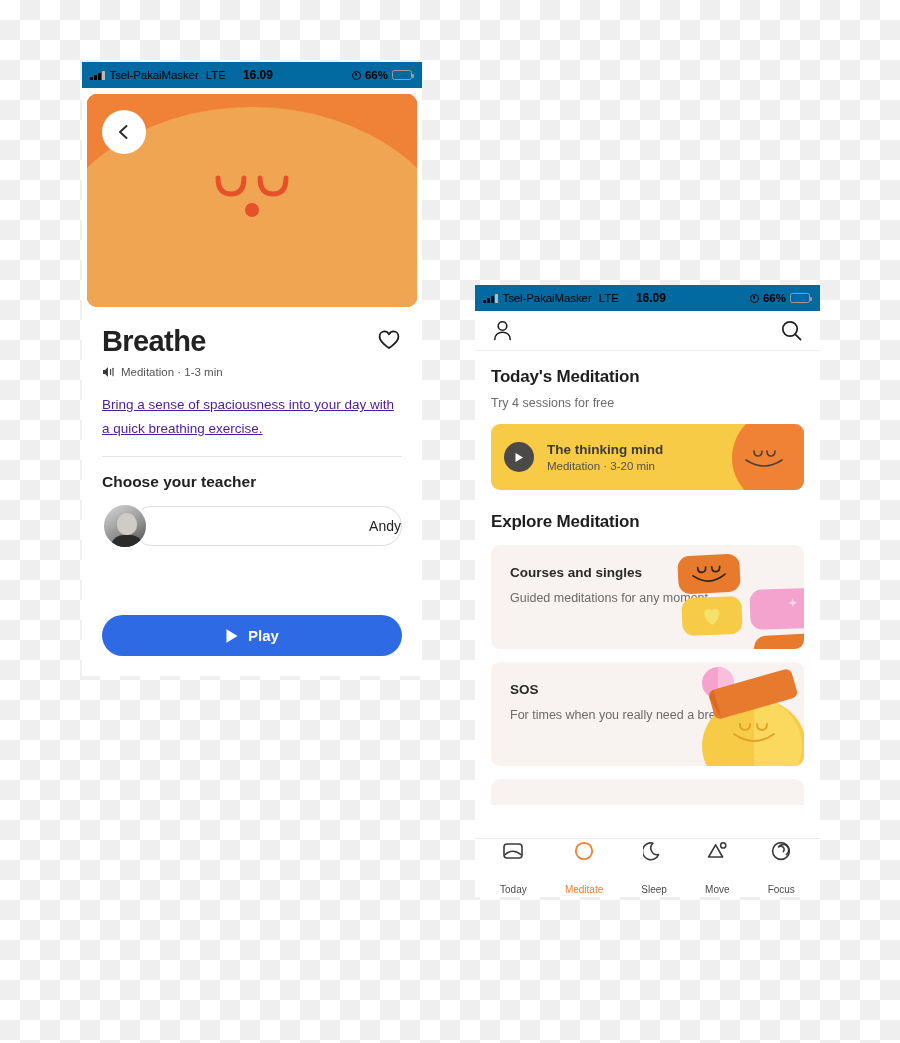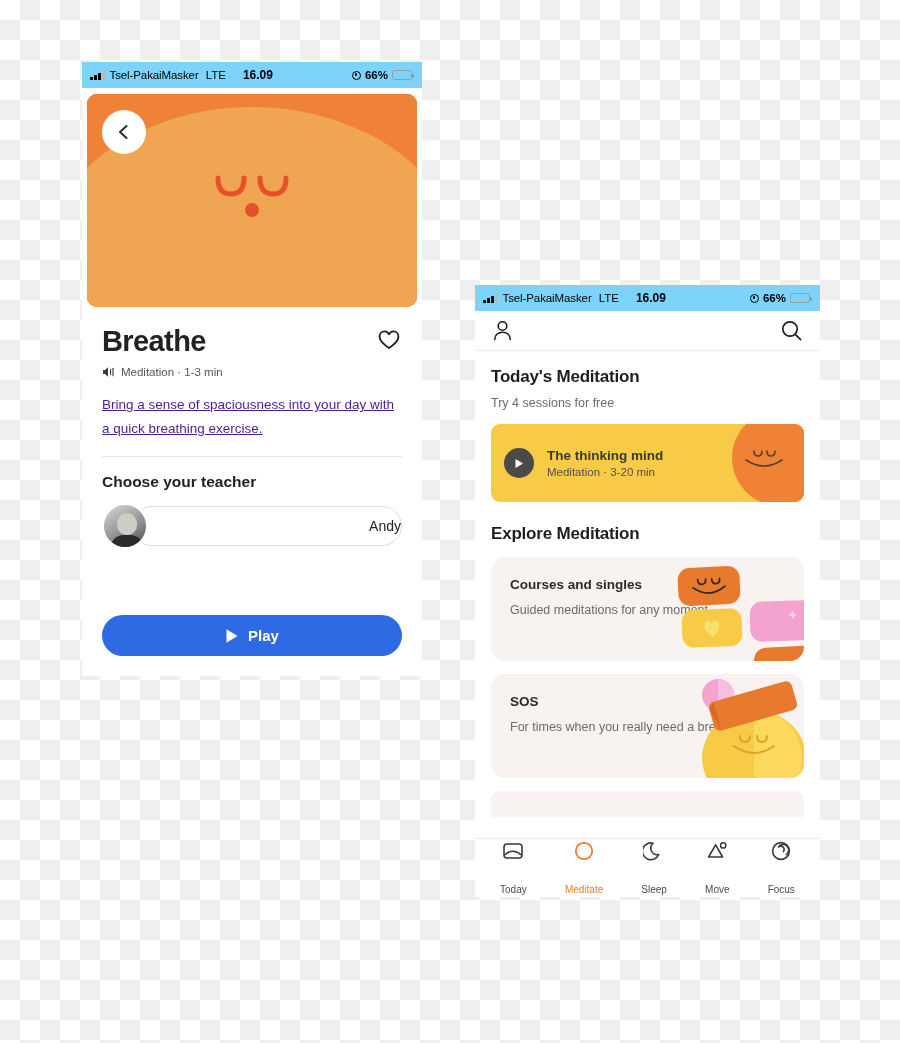--- a/index.html
+++ b/index.html
@@ -31,21 +31,21 @@
     left: 475px; top: 285px; width: 345px; height: 612px;
   }
 
   
   .statusbar {
     height: 26px;
     display: flex; align-items: center;
     padding: 0 10px 0 8px;
     font-size: 11.5px;
     color: #000;
-    background: #7dd3fc;
+    background: #0369a1;
   }
   .sb-left { display: flex; align-items: center; gap: 5px; }
   .sig { display: flex; align-items: flex-end; gap: 1.5px; height: 9px; }
   .sig i { display: block; width: 2.5px; background: #000; border-radius: .5px; }
   .sig i:nth-child(1) { height: 3px; }
   .sig i:nth-child(2) { height: 5px; }
   .sig i:nth-child(3) { height: 7px; }
   .sig i:nth-child(4) { height: 9px; background: #b9b9b9; }
   .carrier { font-size: 11.5px; letter-spacing: -.1px; }
   .lte { font-size: 11.5px; margin-left: 2px; }
@@ -134,42 +134,42 @@
     height: 40px; display: flex; align-items: center; justify-content: space-between;
     padding: 0 18px; background: #fff; border-bottom: 1px solid #ededed;
   }
   .nav-icon-btn { background: none; border: none; cursor: pointer; padding: 0;
                   display:flex; align-items:center; }
   .p2-scroll { padding: 16px 16px 0 16px; height: 487px; overflow: hidden; }
   .p2-h1 { font-size: 17px; font-weight: bold; color: #1e1e1e; letter-spacing: -.2px; }
   .p2-sub { font-size: 12.5px; color: #6b6b6b; margin-top: 9px; }
 
   .today-card {
-    margin-top: 14px; height: 78px; border-radius: 9px; background: #F8CB46;
+    margin-top: 14px; height: 66px; border-radius: 9px; background: #F8CB46;
     position: relative; overflow: hidden; display: flex; align-items: center;
     padding-left: 13px; cursor: pointer;
   }
   .play-circle {
     width: 30px; height: 30px; border-radius: 50%; background: #4c4a49;
     display: flex; align-items: center; justify-content: center; flex: 0 0 30px;
   }
   .today-text { margin-left: 13px; z-index: 2; }
   .today-title { font-size: 13.5px; font-weight: bold; color: #3d3a38; }
   .today-meta { font-size: 11.5px; color: #55504c; margin-top: 3px; }
   .today-blob {
     position: absolute; right: -24px; top: -14px; width: 96px; height: 96px;
     background: #F08236; border-radius: 50%;
   }
   .blob-face { position: absolute; right: 18px; top: 22px; width: 44px; height: 22px; z-index: 3; }
 
   .p2-h2 { font-size: 17px; font-weight: bold; color: #1e1e1e; margin-top: 22px;
            letter-spacing: -.2px; }
 
   .explore-card {
-    margin-top: 13px; height: 104px; border-radius: 14px; background: #F8F3F0;
+    margin-top: 13px; height: 104px; border-radius: 9px; background: #F8F3F0;
     position: relative; overflow: hidden; padding: 20px 0 0 19px; cursor: pointer;
   }
   .ec-title { font-size: 13.5px; font-weight: bold; color: #2a2a2a; }
   .ec-desc { font-size: 12.5px; color: #6b6b6b; margin-top: 9px; line-height: 1.55; }
   .ec-art { position: absolute; right: 0; top: 0; width: 150px; height: 104px; }
   .ec-peek { margin-top: 13px; height: 26px; border-radius: 9px 9px 0 0; background: #F8F3F0; }
 
   
   .tabbar {
     height: 58px; border-top: 1px solid #e9e9e9; background: #fff;

